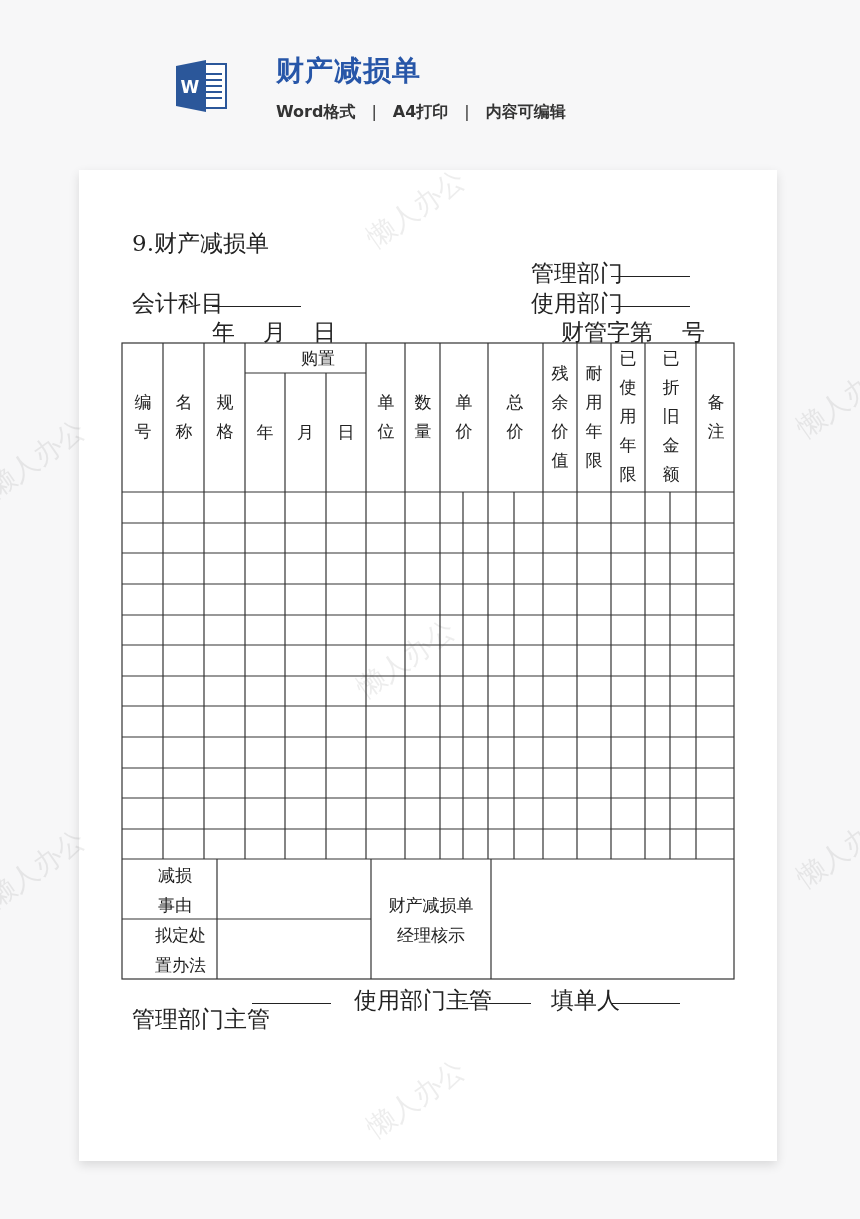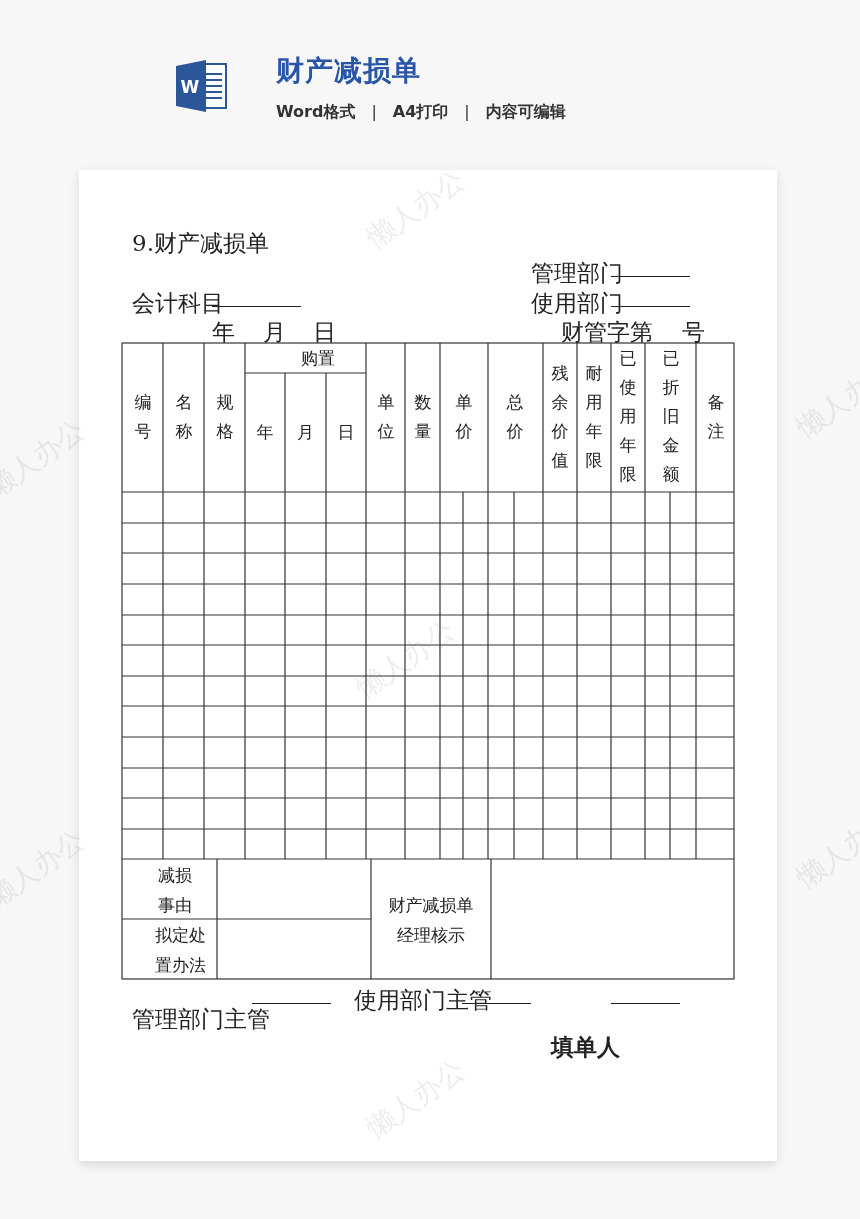--- a/index.html
+++ b/index.html
@@ -128,14 +128,14 @@
 <div class="cell-text" style="left:122px;top:920px;width:117px;"><span>拟定处</span><br><span>置办法</span></div>
 <div class="cell-text" style="left:371px;top:890px;width:120px;"><span>财产减损单</span><br><span>经理核示</span></div>
 <div style="position:absolute;left:218px;top:860px;width:152px;height:58px;"></div>
 <div style="position:absolute;left:218px;top:920px;width:152px;height:58px;"></div>
 <div style="position:absolute;left:492px;top:860px;width:241px;height:118px;"></div>
 
 <div class="t" style="left:132px;top:1004px;font-family:Liberation Serif, serif;">管理部门主管</div>
 <div class="line" style="left:252px;top:1003px;width:79px;"></div>
 <div class="t" style="left:354px;top:985px;">使用部门主管</div>
 <div class="line" style="left:462px;top:1003px;width:69px;"></div>
-<div class="t" style="left:551px;top:1032px;font-weight:bold;">填单人</div>
+<div class="t" style="left:551px;top:985px;">填单人</div>
 <div class="line" style="left:611px;top:1003px;width:69px;"></div>
 
 </body></html>

